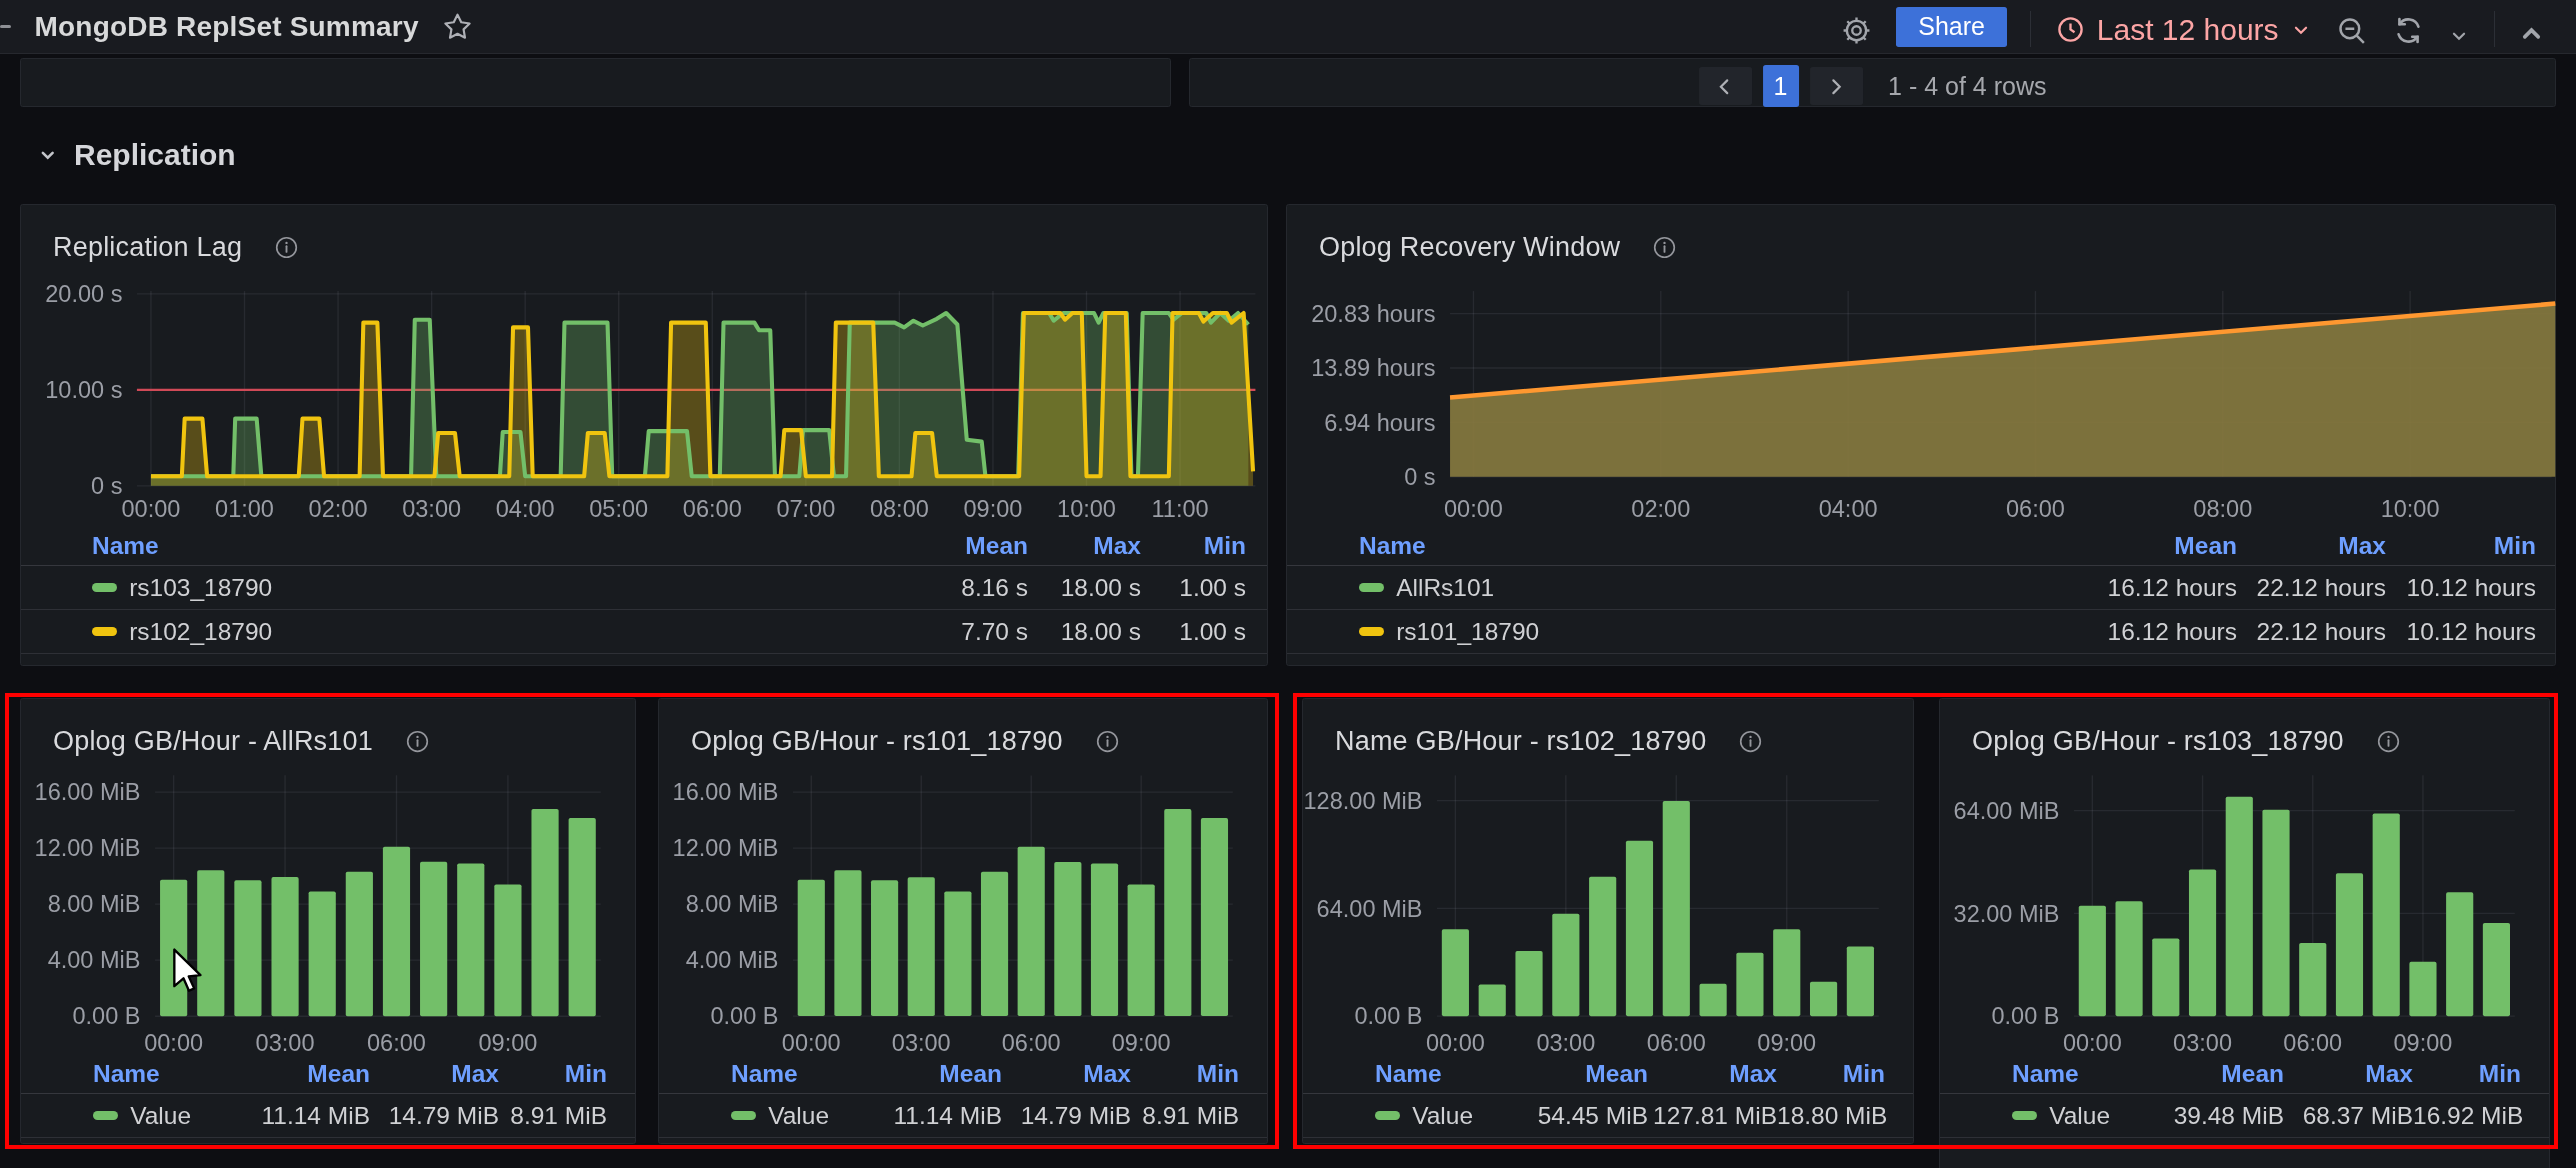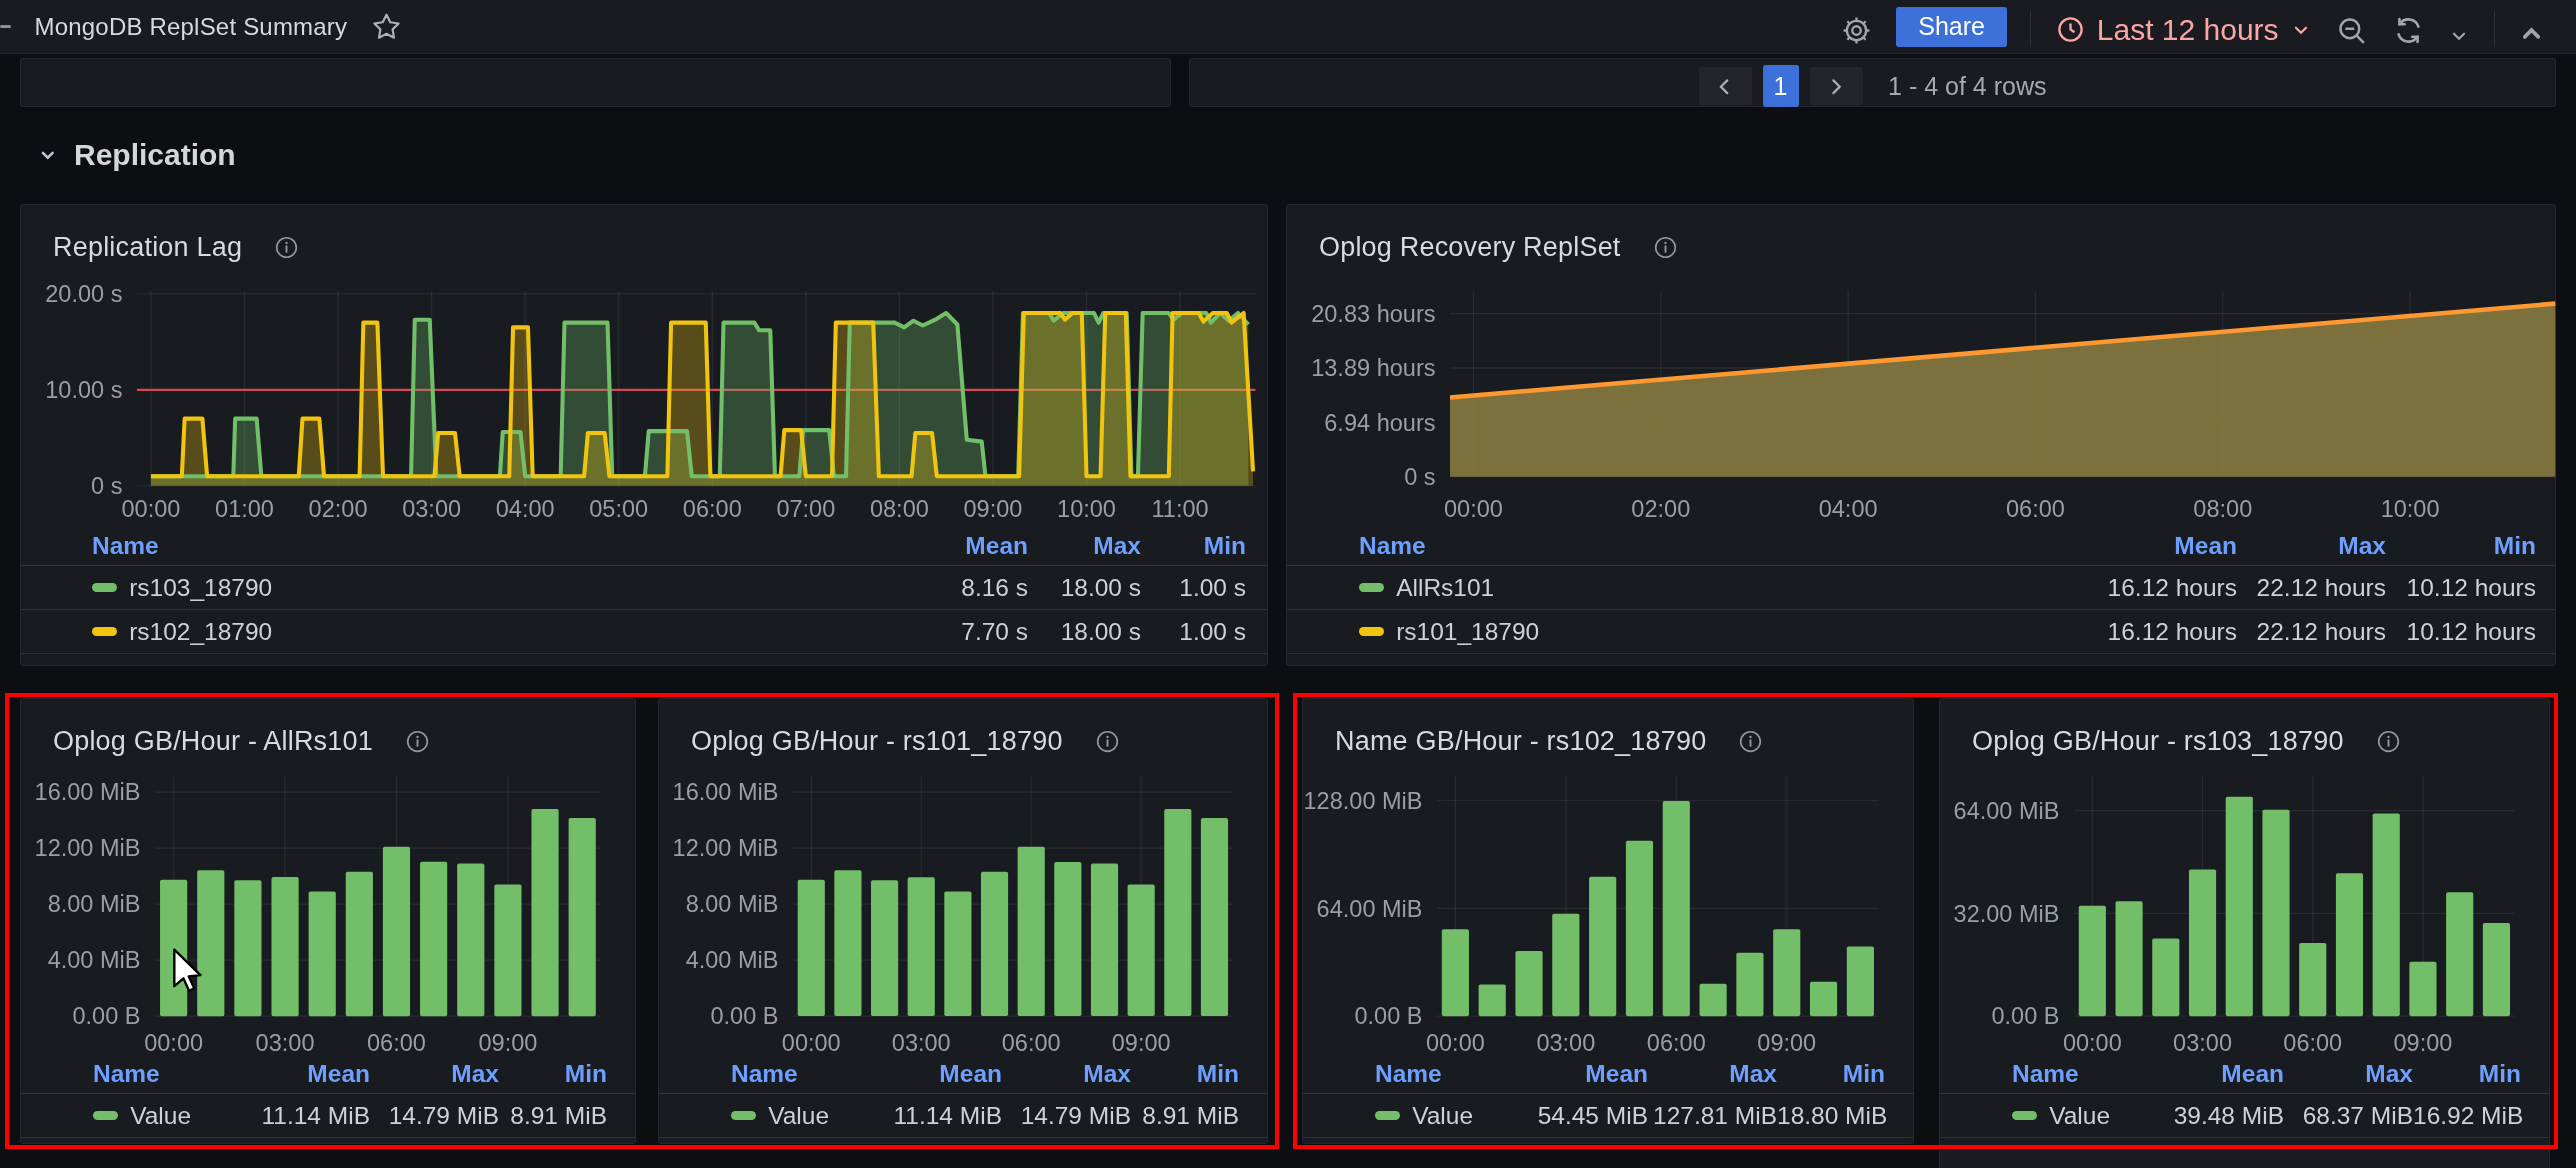--- a/index.html
+++ b/index.html
@@ -10,21 +10,21 @@
     -webkit-font-smoothing:antialiased;
   }
   
   .topbar{
     position:absolute;left:0;top:0;width:2576px;height:54px;
     background:#191b20;border-bottom:0.9px solid #26282e;
     display:flex;align-items:center;box-sizing:border-box;
     padding:0 31px 0 0;
   }
   .topbar .cutoff{width:11px;height:3.6px;background:#8e9095;border-radius:1.8px;margin-right:23.5px;}
-  .tb-title{font-size:24px;color:#d8d9da;font-weight:400;letter-spacing:0.2px;}
+  .tb-title{font-size:28px;color:#d8d9da;font-weight:700;letter-spacing:0.2px;}
   .tb-star{margin-left:23.5px;color:#aeb0b6;display:flex;align-items:center;cursor:pointer;}
   .tb-right{margin-left:auto;display:flex;align-items:flex-end;gap:23.5px;}
   .tb-icon{color:#a2a5ab;display:flex;align-items:center;justify-content:center;cursor:pointer;}
   .tb-divider{width:0.9px;height:36px;background:#2c2f36;}
   .share-btn{
     background:#3d71d9;color:#fff;font-size:25px;font-weight:500;
     border:none;border-radius:2.7px;height:40px;padding:0 22px;
     display:flex;align-items:center;cursor:pointer;font-family:inherit;
   }
   .timepicker{display:flex;align-items:center;gap:11px;color:#fca5a5;font-size:30px;cursor:pointer;}
@@ -239,21 +239,21 @@
         </div>
         <div class="cell ">7.70 s</div>
         <div class="cell ">18.00 s</div>
         <div class="cell ">1.00 s</div>
       </div>
     </div>
 </section>
 
 <section class="panel" style="left:1286px;top:204px;width:1270px;height:462px;">
   <div class="panel-header">
-    <h3 class="panel-title">Oplog Recovery ReplSet</h3>
+    <h3 class="panel-title">Oplog Recovery Window</h3>
     <span class="info-icon">
       <svg width="25" height="25" viewBox="0 0 24 24">
           <circle cx="12" cy="12" r="9.4" fill="none" stroke="currentColor" stroke-width="1.6"></circle>
           <path d="M12 10.8v5.4" stroke="currentColor" stroke-width="1.8" stroke-linecap="round"></path>
           <circle cx="12" cy="7.6" r="1.15" fill="currentColor"></circle>
         </svg>
     </span>
   </div>
   <svg class="chart-svg" width="1270" height="462" viewBox="0 0 1402 510">
       <line x1="180" x2="1396" y1="300" y2="300" stroke="rgba(204,204,220,0.09)" stroke-width="1.5"></line>

